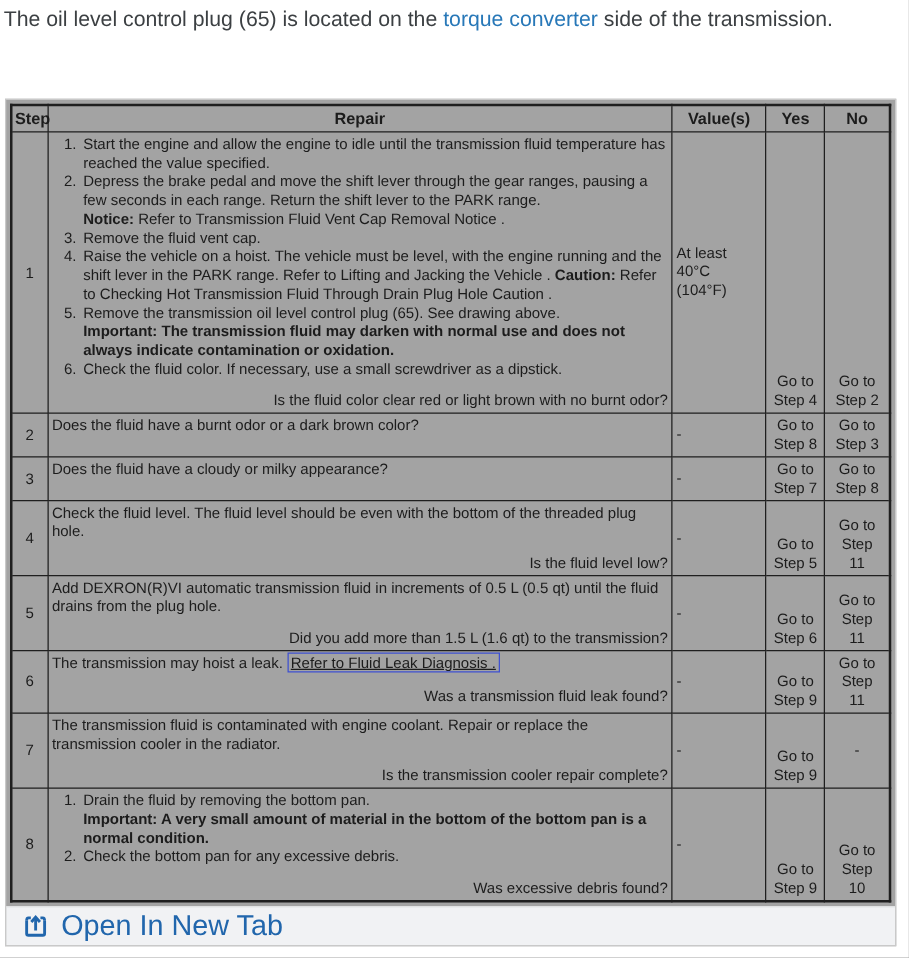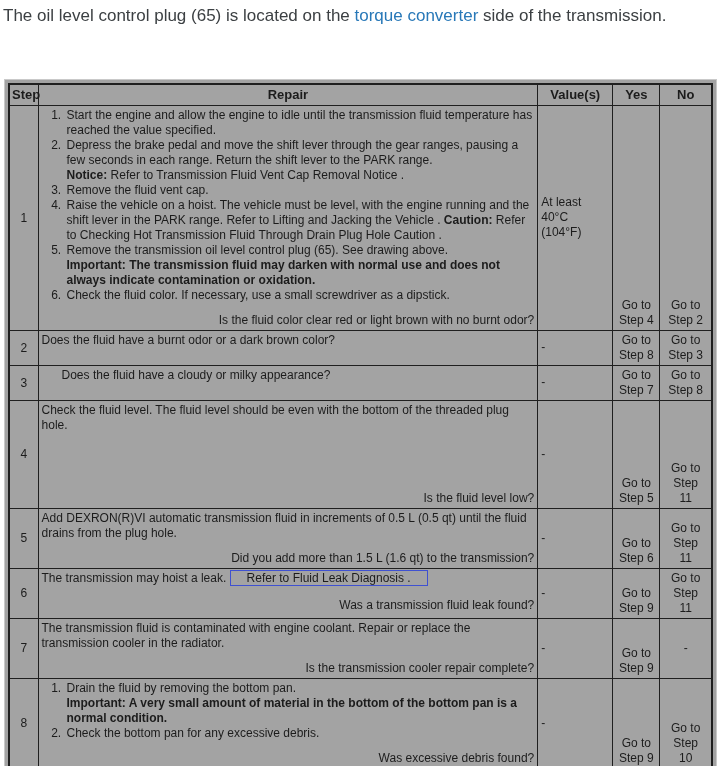--- a/index.html
+++ b/index.html
@@ -73,22 +73,23 @@
     margin: 0;
     padding-left: 23px;
     line-height: 15px;
   }
   .action-wrap ol li { padding-left: 2px; margin: 0; }
   .action-p { line-height: 15px; }
   .question { margin-top: auto; padding-top: 10px; line-height: 15px; text-align: right; }
   .b { font-weight: bold; }
   .boxed {
     border: 1px solid #3f51d1;
-    padding: 0 16px;
+    padding: 0 2px;
     cursor: pointer;
+    text-decoration: underline;
   }
   td.value-cell {
     vertical-align: middle;
     line-height: 15px;
   }
   td.goto-cell {
     text-align: center;
     vertical-align: bottom;
     line-height: 15px;
     padding-bottom: 3px;
@@ -169,32 +170,32 @@
               <div class="action-p"><span>Does the fluid have a burnt odor or a dark brown color?</span></div>
             </div>
           </td>
           <td class="value-cell">-</td>
           <td class="goto-cell">Go to<br>Step 8</td>
           <td class="goto-cell">Go to<br>Step 3</td>
         </tr>
         <tr>
           <td class="step-cell">3</td>
           <td class="action-cell">
-            <div class="action-wrap" style="min-height: 22px; margin-left: 20px;">
+            <div class="action-wrap" style="min-height: 22px;">
               <div class="action-p"><span>Does the fluid have a cloudy or milky appearance?</span></div>
             </div>
           </td>
           <td class="value-cell">-</td>
           <td class="goto-cell">Go to<br>Step 7</td>
           <td class="goto-cell">Go to<br>Step 8</td>
         </tr>
         <tr>
           <td class="step-cell">4</td>
           <td class="action-cell">
-            <div class="action-wrap" style="min-height: 38px; gap: 48px;">
+            <div class="action-wrap" style="min-height: 38px;">
               <div class="action-p"><span>Check the fluid level. The fluid level should be even with the bottom of the threaded plug hole.</span></div>
               <div class="question">Is the fluid level low?</div>
             </div>
           </td>
           <td class="value-cell">-</td>
           <td class="goto-cell">Go to<br>Step 5</td>
           <td class="goto-cell">Go to<br>Step<br>11</td>
         </tr>
         <tr>
           <td class="step-cell">5</td>

